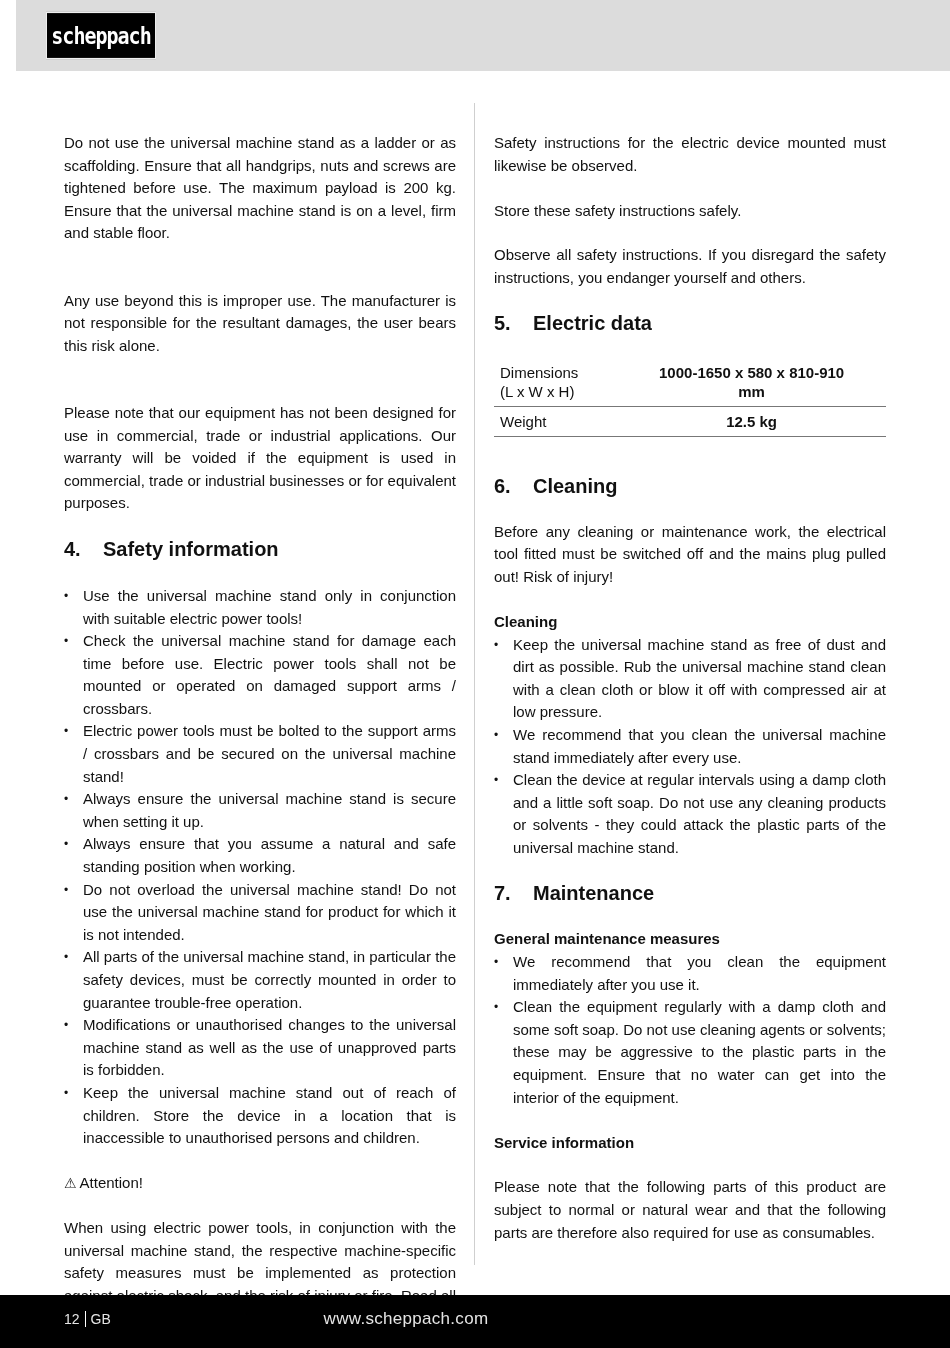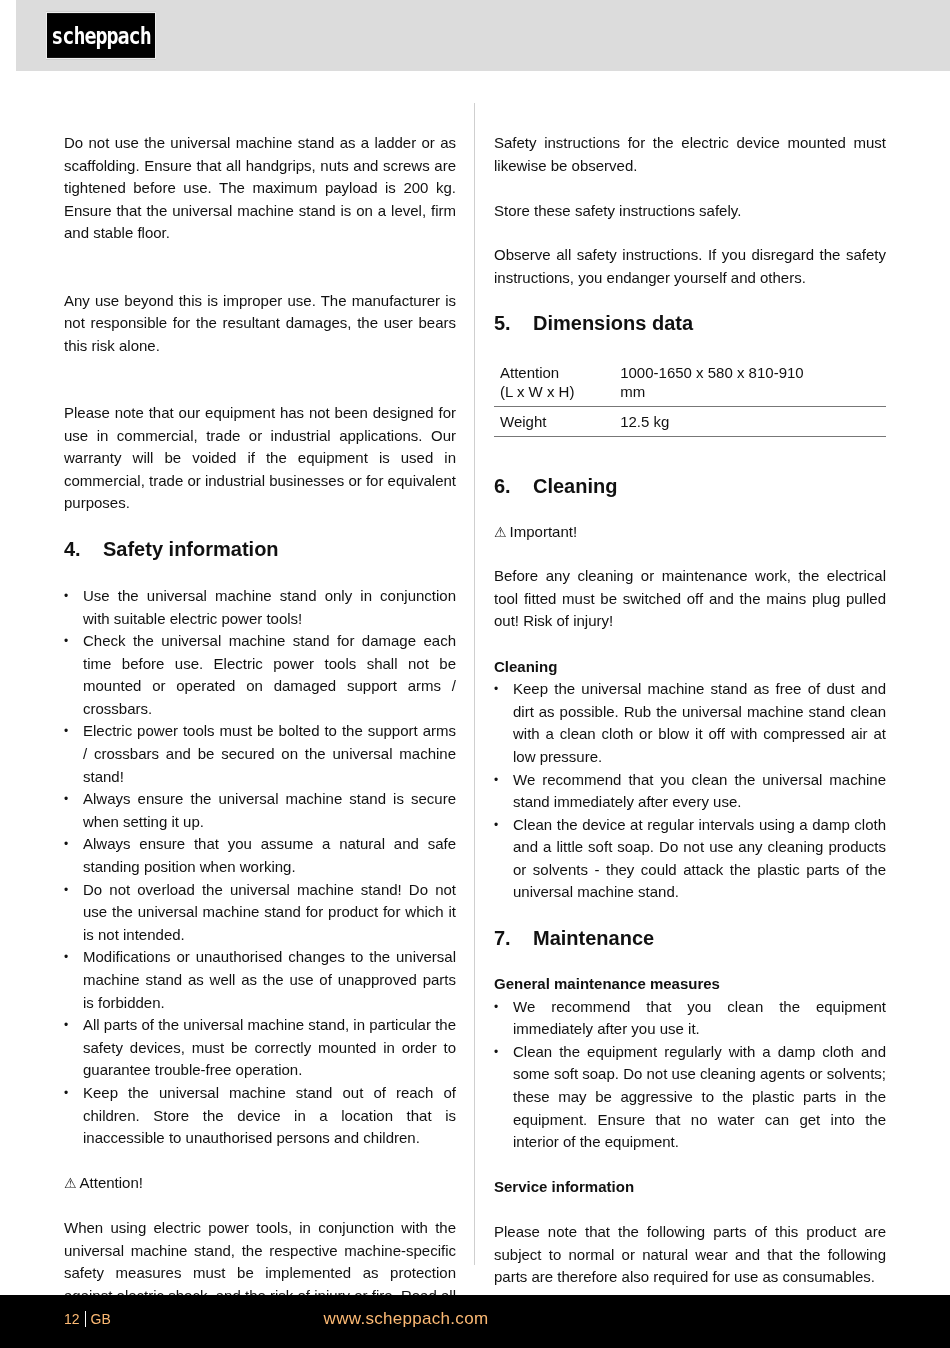--- a/index.html
+++ b/index.html
@@ -22,25 +22,25 @@
     h2 .num { width: 39px; }
     h3 { font-size: 15px; font-weight: bold; line-height: 22.6px; }
 
     ul.bullets { list-style: none; }
     ul.bullets li { position: relative; padding-left: 19px; text-align: justify; }
     ul.bullets li::before { content: "\2022"; position: absolute; left: 0; top: 0; font-size: 12px; }
 
     .tech { width: 392px; border-collapse: collapse; font-size: 15px; line-height: 19px; }
     .tech td { padding: 5px 6px; vertical-align: top; }
     .tech tr { border-bottom: 1.5px solid #777; }
-    .tech td.val { text-align: left; }
+    .tech td.val { text-align: center; font-weight: bold; }
 
     .warn-icon { font-size: 14px; margin-right: 3px; }
 
-    .footer { position: absolute; left: 0; top: 1295px; width: 950px; height: 53px; background: #000; color: #fdba74; }
+    .footer { position: absolute; left: 0; top: 1295px; width: 950px; height: 53px; background: #000; color: #e5e5e5; }
     .page-num { position: absolute; left: 64px; top: 16px; font-size: 14px; }
     .page-num .sep { display: inline-block; width: 1px; height: 16px; background: #fff; margin: 0 5px; vertical-align: -3px; }
     .site { position: absolute; left: 0; width: 812px; top: 14px; text-align: center; font-size: 17px; letter-spacing: 0.3px; }
   </style>
 </head>
 <body>
 
 <div class="header">
   <div class="logo">scheppach</div>
 </div>
@@ -59,63 +59,60 @@
     <span>Safety information</span>
   </h2>
 
   <ul class="bullets">
     <li>Use the universal machine stand only in conjunction with suitable electric power tools!</li>
     <li>Check the universal machine stand for damage each time before use. Electric power tools shall not be mounted or operated on damaged support arms / crossbars.</li>
     <li>Electric power tools must be bolted to the support arms / crossbars and be secured on the universal machine stand!</li>
     <li>Always ensure the universal machine stand is secure when setting it up.</li>
     <li>Always ensure that you assume a natural and safe standing position when working.</li>
     <li>Do not overload the universal machine stand! Do not use the universal machine stand for product for which it is not intended.</li>
+    <li>All parts of the universal machine stand, in particular the safety devices, must be correctly mounted in order to guarantee trouble-free operation.</li>
     <li>Modifications or unauthorised changes to the universal machine stand as well as the use of unapproved parts is forbidden.</li>
-    <li>All parts of the universal machine stand, in particular the safety devices, must be correctly mounted in order to guarantee trouble-free operation.</li>
     <li>Keep the universal machine stand out of reach of children. Store the device in a location that is inaccessible to unauthorised persons and children.</li>
   </ul>
   <div class="gap"></div>
   <p>
     <span class="warn-icon">⚠</span><span>Attention!</span>
   </p>
   <p class="just">When using electric power tools, in conjunction with the universal machine stand, the respective machine-specific safety measures must be implemented as protection against electric shock, and the risk of injury or fire. Read all of the instructions for the electric power tool that you intend to mount and operate before using the tool.</p>
 </div>
 
 <div class="col right">
   <p class="just">Safety instructions for the electric device mounted must likewise be observed.</p>
   <div class="gap"></div>
   <p>Store these safety instructions safely.</p>
   <p class="just">Observe all safety instructions. If you disregard the safety instructions, you endanger yourself and others.</p>
 
   <h2 style="margin-top:21px; margin-bottom:23px;">
     <span class="num">5.</span>
-    <span>Dimensions data</span>
+    <span>Electric data</span>
   </h2>
 
   <table class="tech">
     <tbody>
         <tr>
-      <td><span>Attention</span><br><span>(L x W x H)</span></td>
+      <td><span>Dimensions</span><br><span>(L x W x H)</span></td>
       <td class="val"><span>1000-1650 x 580 x 810-910</span><br><span>mm</span></td>
     </tr>
     <tr>
       <td>Weight</td>
       <td class="val">12.5 kg</td>
     </tr>
   </tbody>
     </table>
 
   <h2 style="margin-top:37px; margin-bottom:23px;">
     <span class="num">6.</span>
     <span>Cleaning</span>
   </h2>
 
-  <p>
-    <span class="warn-icon">⚠</span><span>Important!</span>
-  </p>
   <p class="just">Before any cleaning or maintenance work, the electrical tool fitted must be switched off and the mains plug pulled out! Risk of injury!</p>
   <div class="gap"></div>
   <h3>Cleaning</h3>
   <ul class="bullets">
     <li>Keep the universal machine stand as free of dust and dirt as possible. Rub the universal machine stand clean with a clean cloth or blow it off with compressed air at low pressure.</li>
     <li>We recommend that you clean the universal machine stand immediately after every use.</li>
     <li>Clean the device at regular intervals using a damp cloth and a little soft soap. Do not use any cleaning products or solvents - they could attack the plastic parts of the universal machine stand.</li>
   </ul>
 
   <h2 style="margin-top:22px; margin-bottom:23px;">

